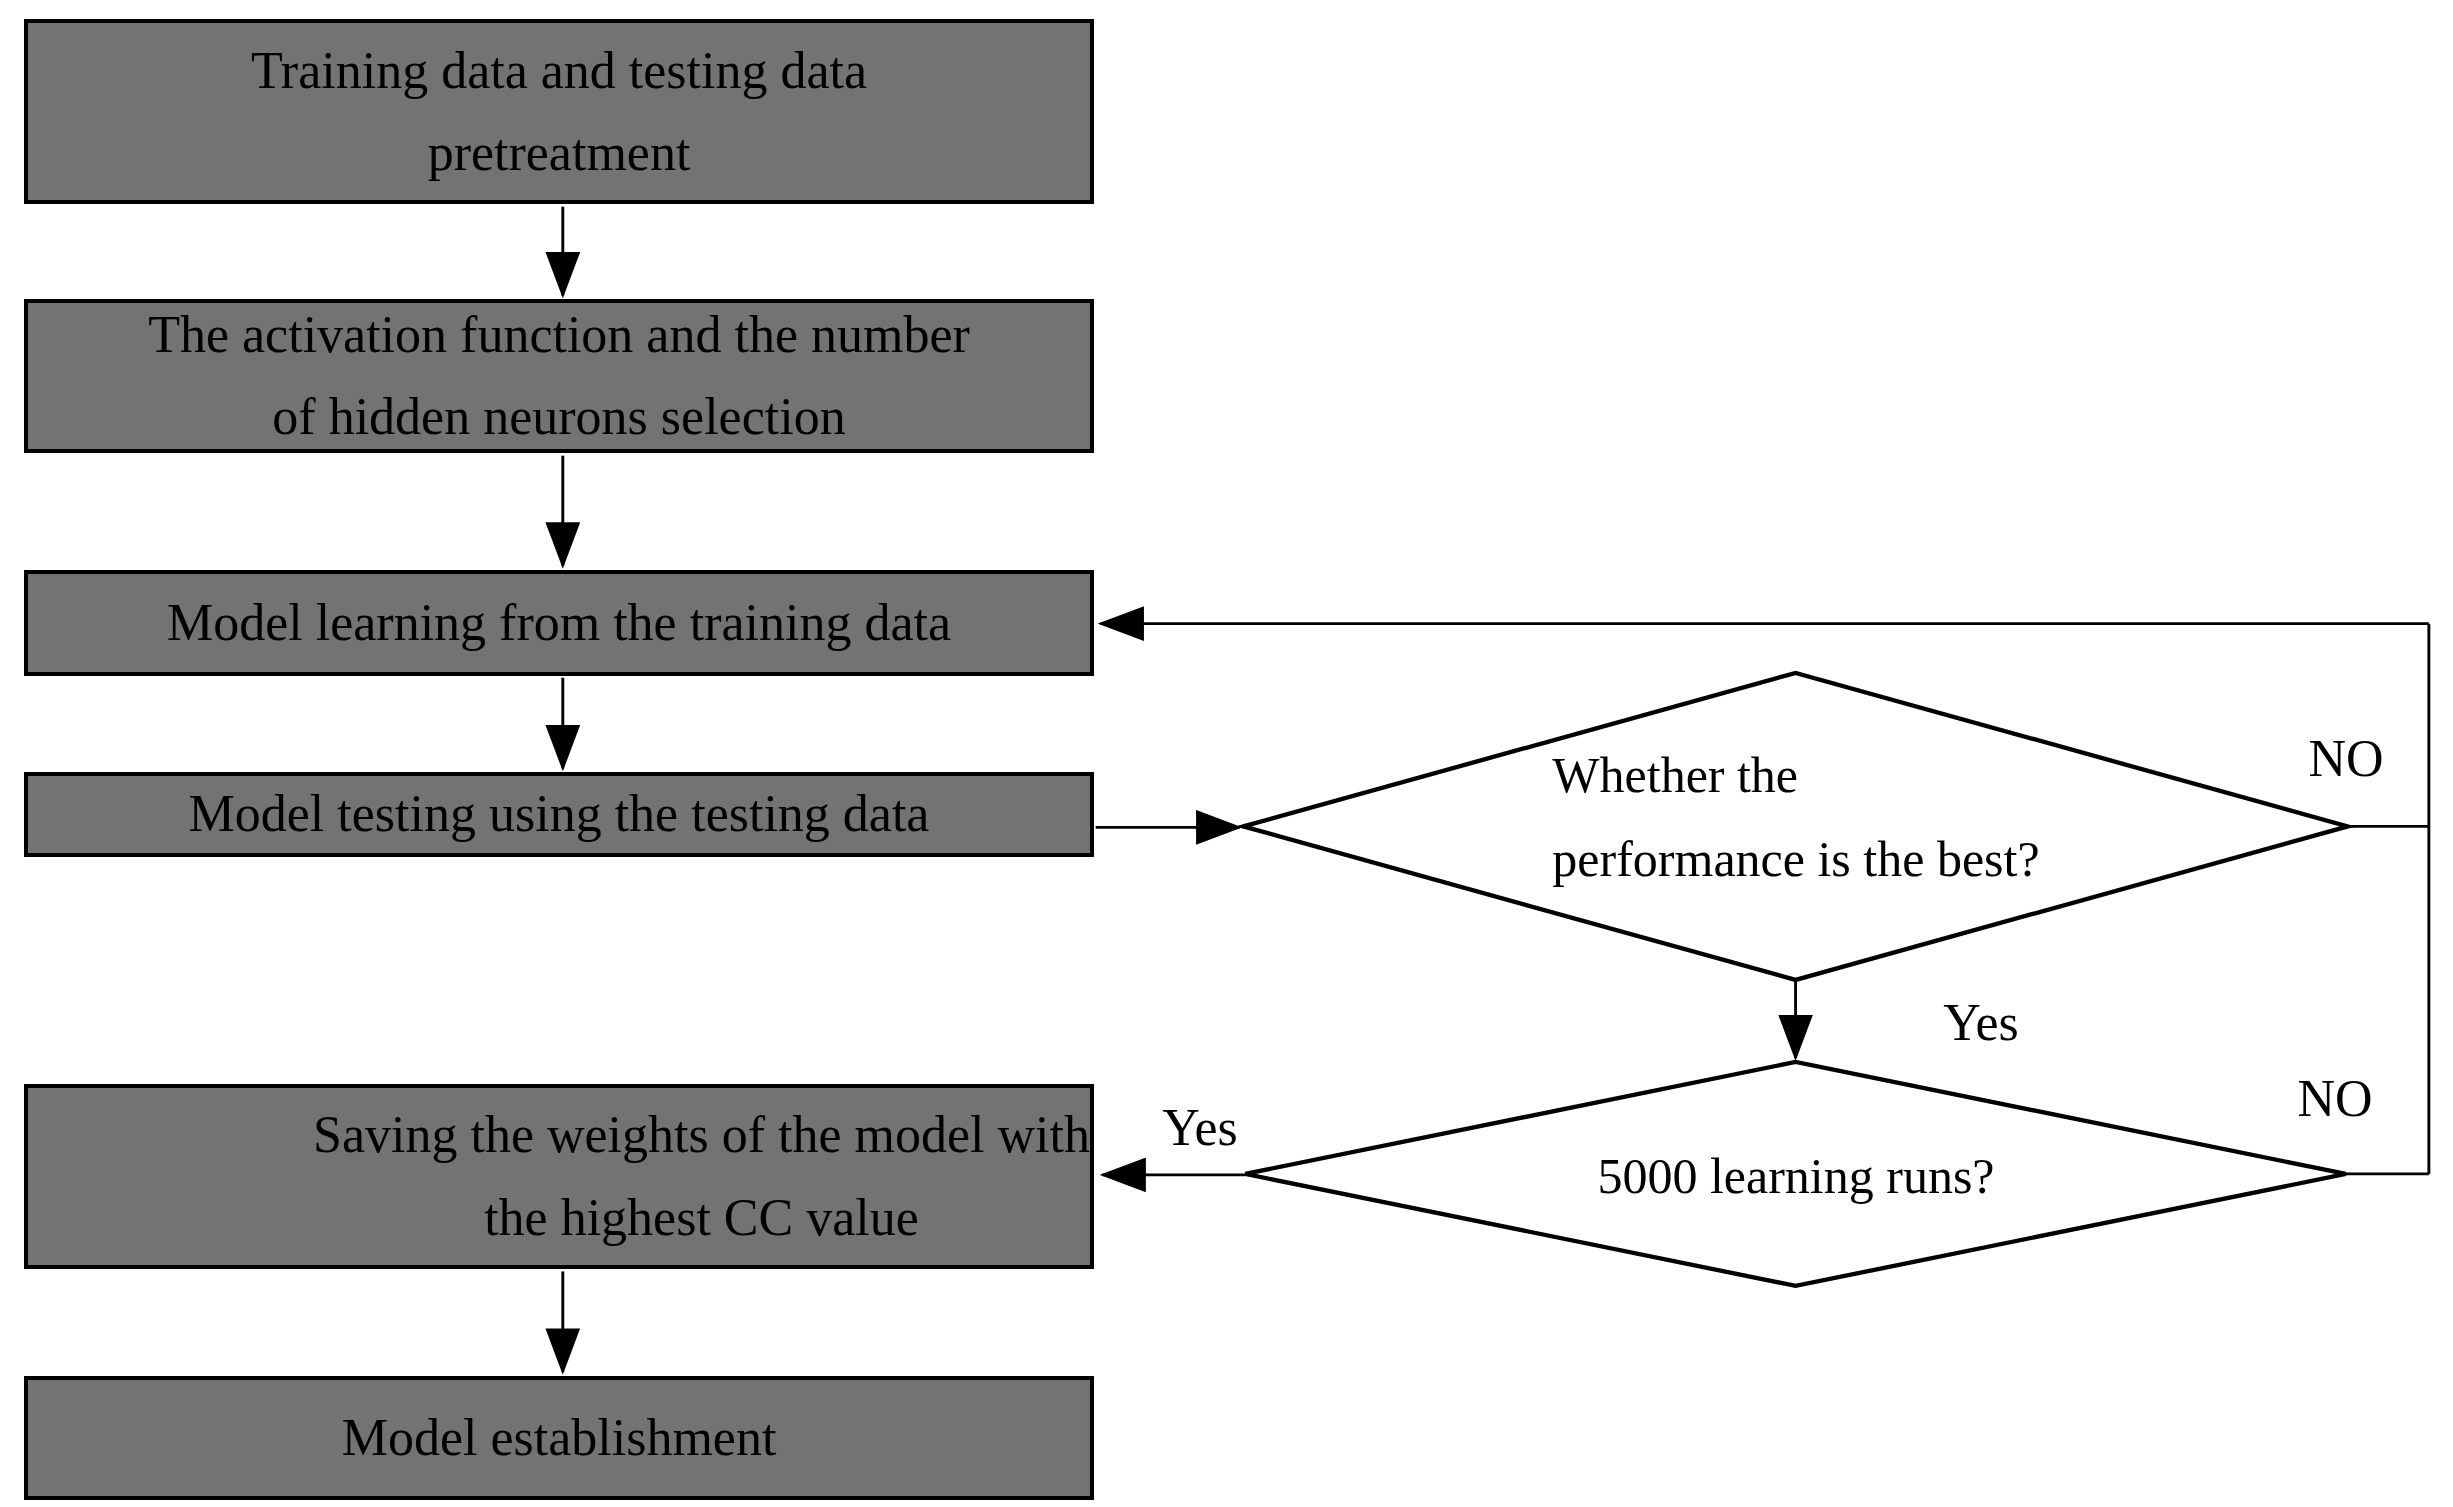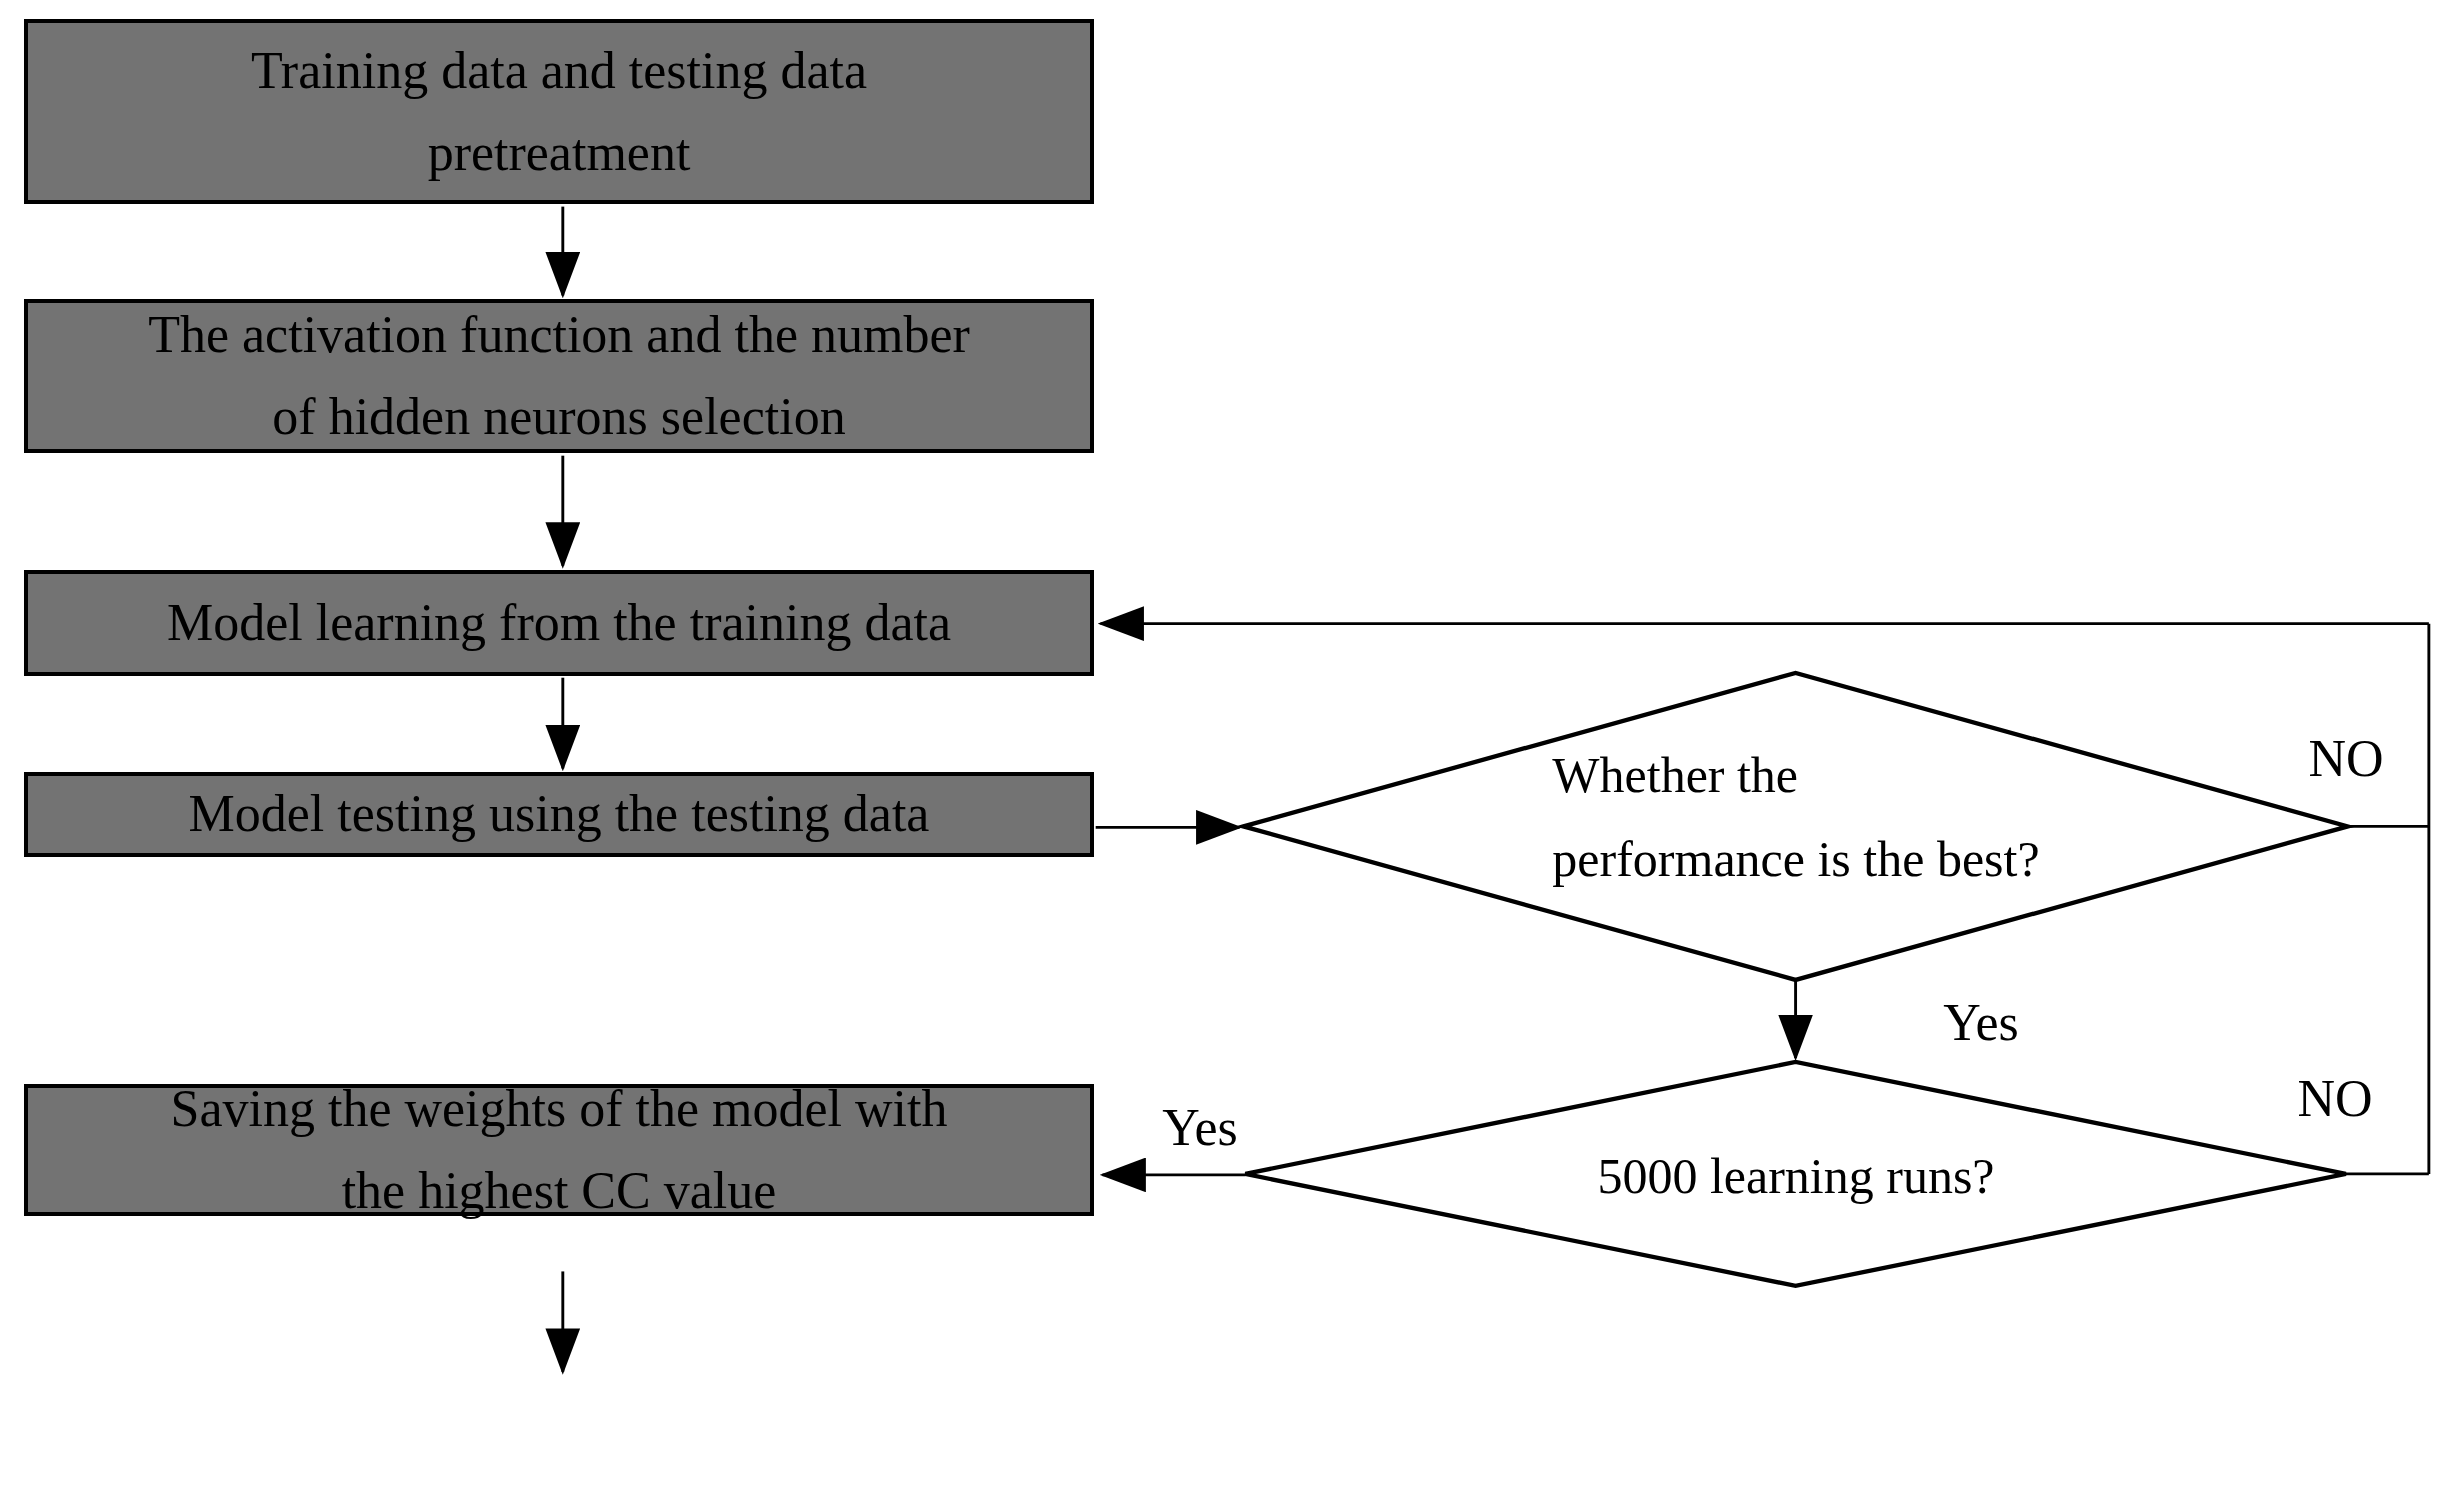--- a/index.html
+++ b/index.html
@@ -15,21 +15,21 @@
     display:flex; align-items:center; justify-content:center;
   }
   .pbox .lbl {
     white-space:pre-line; text-align:center;
     font-size:52px; line-height:1.58; color:#000000;
   }
   .b1 { top:19.3px;   height:185px; }
   .b2 { top:299px;  height:154px; }
   .b3 { top:570px;  height:106px; }
   .b4 { top:772px;  height:85px; }
-  .b5 { top:1084px; height:132px; }
+  .b5 { top:1084px; height:185px;justify-content:flex-end; }
   .b6 { top:1376px; height:124px; }
   .dlabel {
     position:absolute; transform:translate(-50%,-50%);
     white-space:pre-line; text-align:left;
     font-size:50px; line-height:1.68; color:#000000;
   }
   .d1 { left:1796px; top:817px; }
   .d2 { left:1796px; top:1176px; }
   .elabel {
     position:absolute; transform:translate(-50%,-50%);
@@ -83,20 +83,23 @@
   <div class="pbox b3">
     <div class="lbl">Model learning from the training data</div>
   </div>
   <div class="pbox b4">
     <div class="lbl">Model testing using the testing data</div>
   </div>
   <div class="pbox b5">
     <div class="lbl">Saving the weights of the model with
 the highest CC value</div>
   </div>
+  <div class="pbox b6">
+    <div class="lbl">Model establishment</div>
+  </div>
 
   <div class="dlabel d1">Whether the
 performance is the best?</div>
   <div class="dlabel d2">5000 learning runs?</div>
 
   <div class="elabel no1">NO</div>
   <div class="elabel yes1">Yes</div>
   <div class="elabel no2">NO</div>
   <div class="elabel yes2">Yes</div>
 

